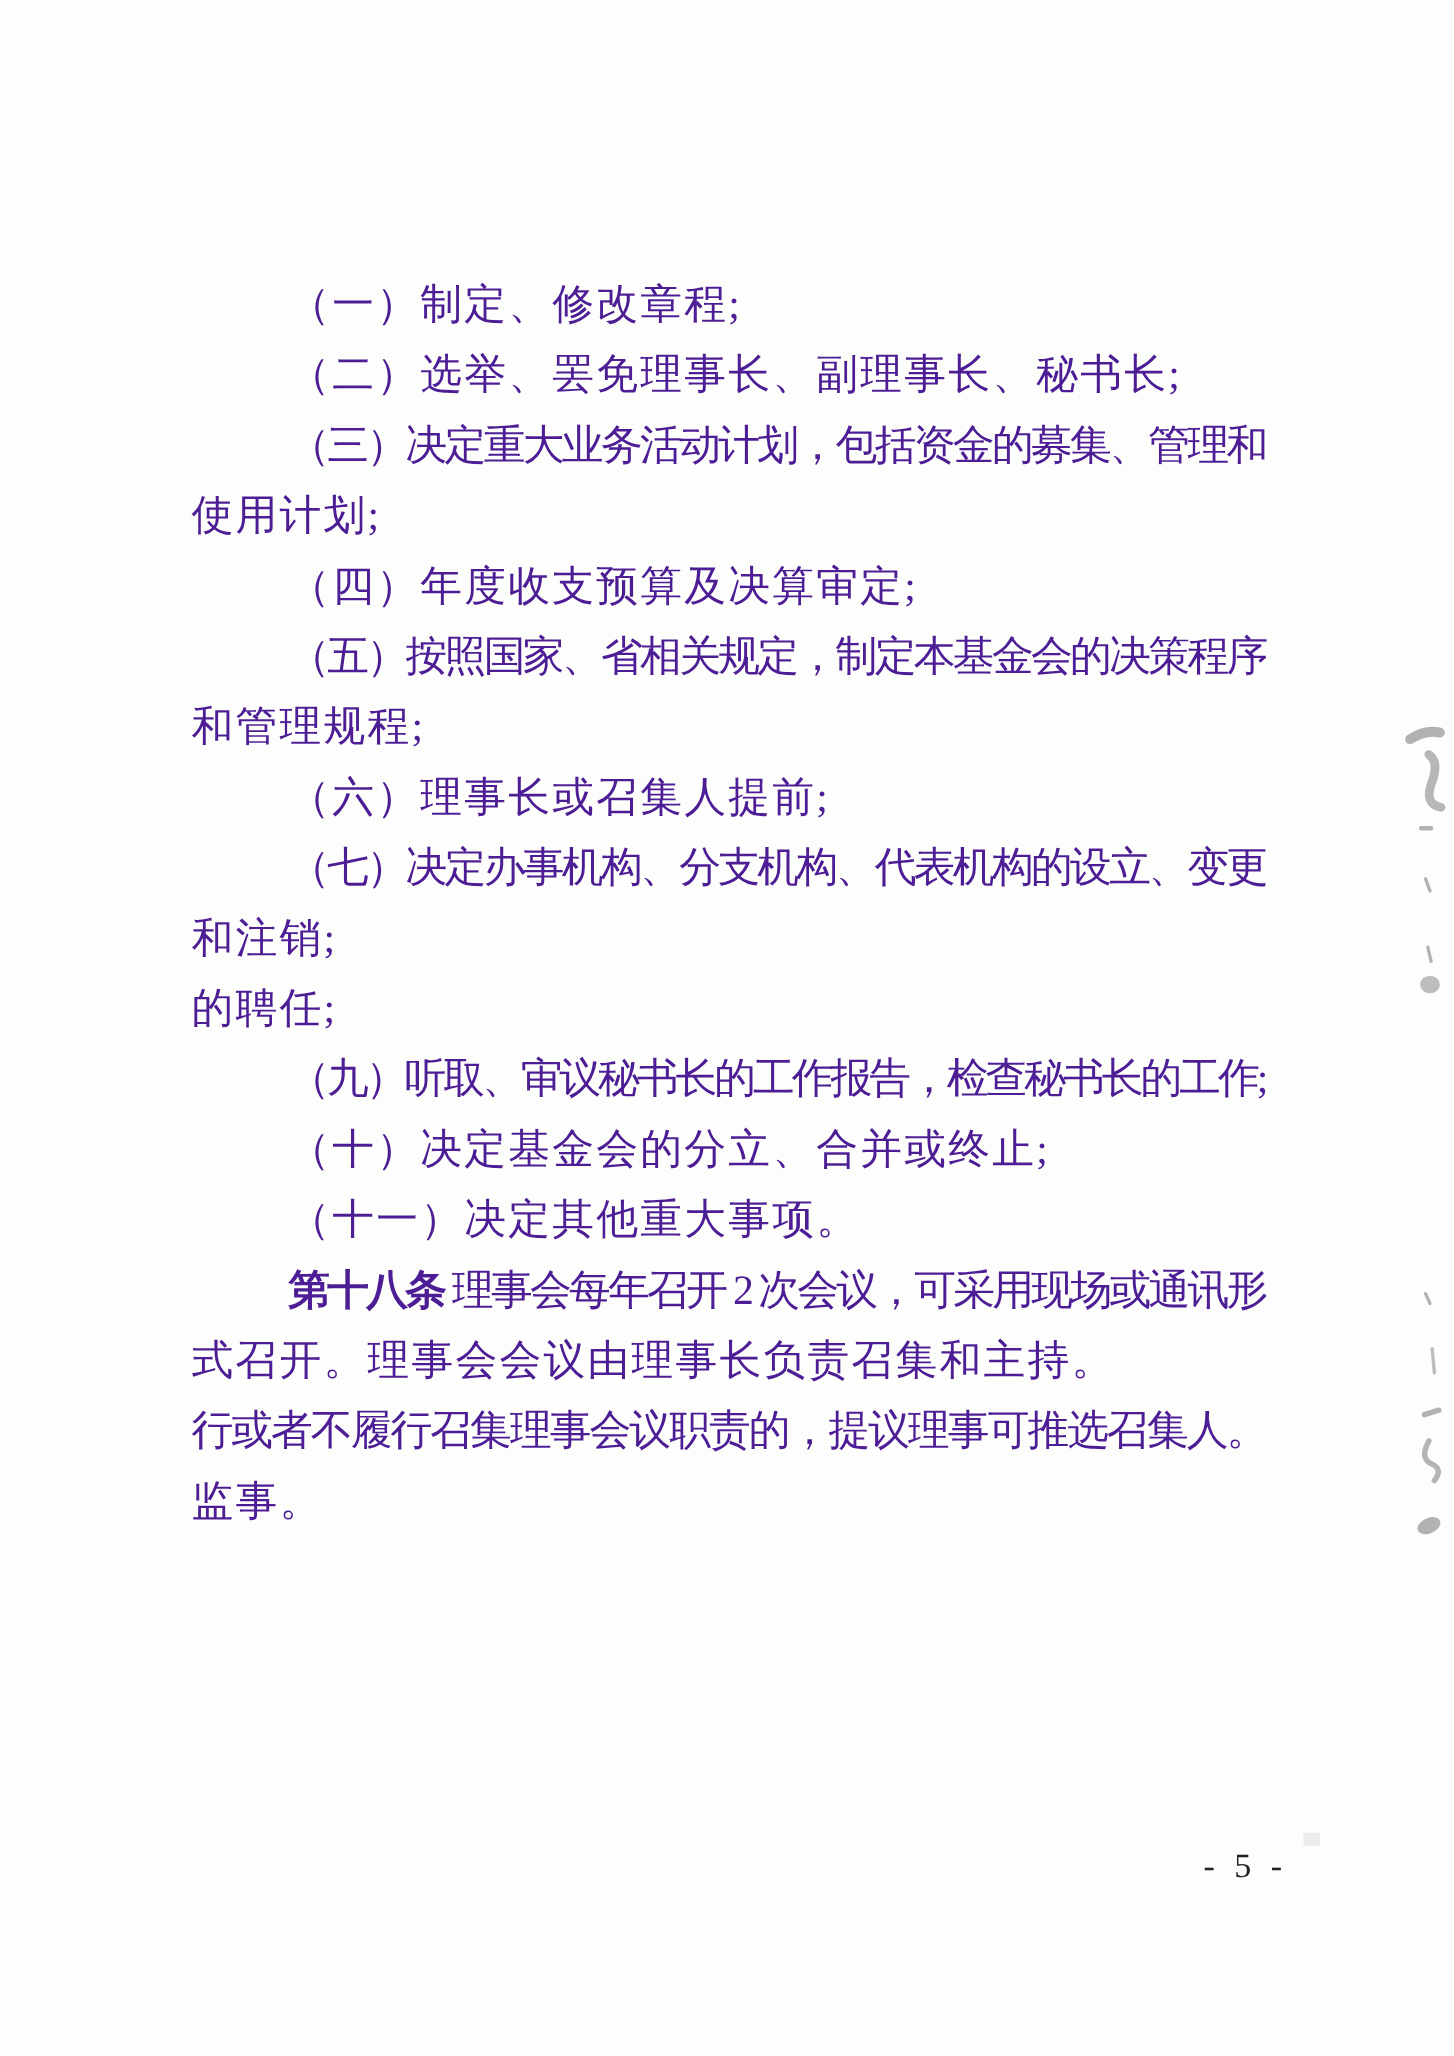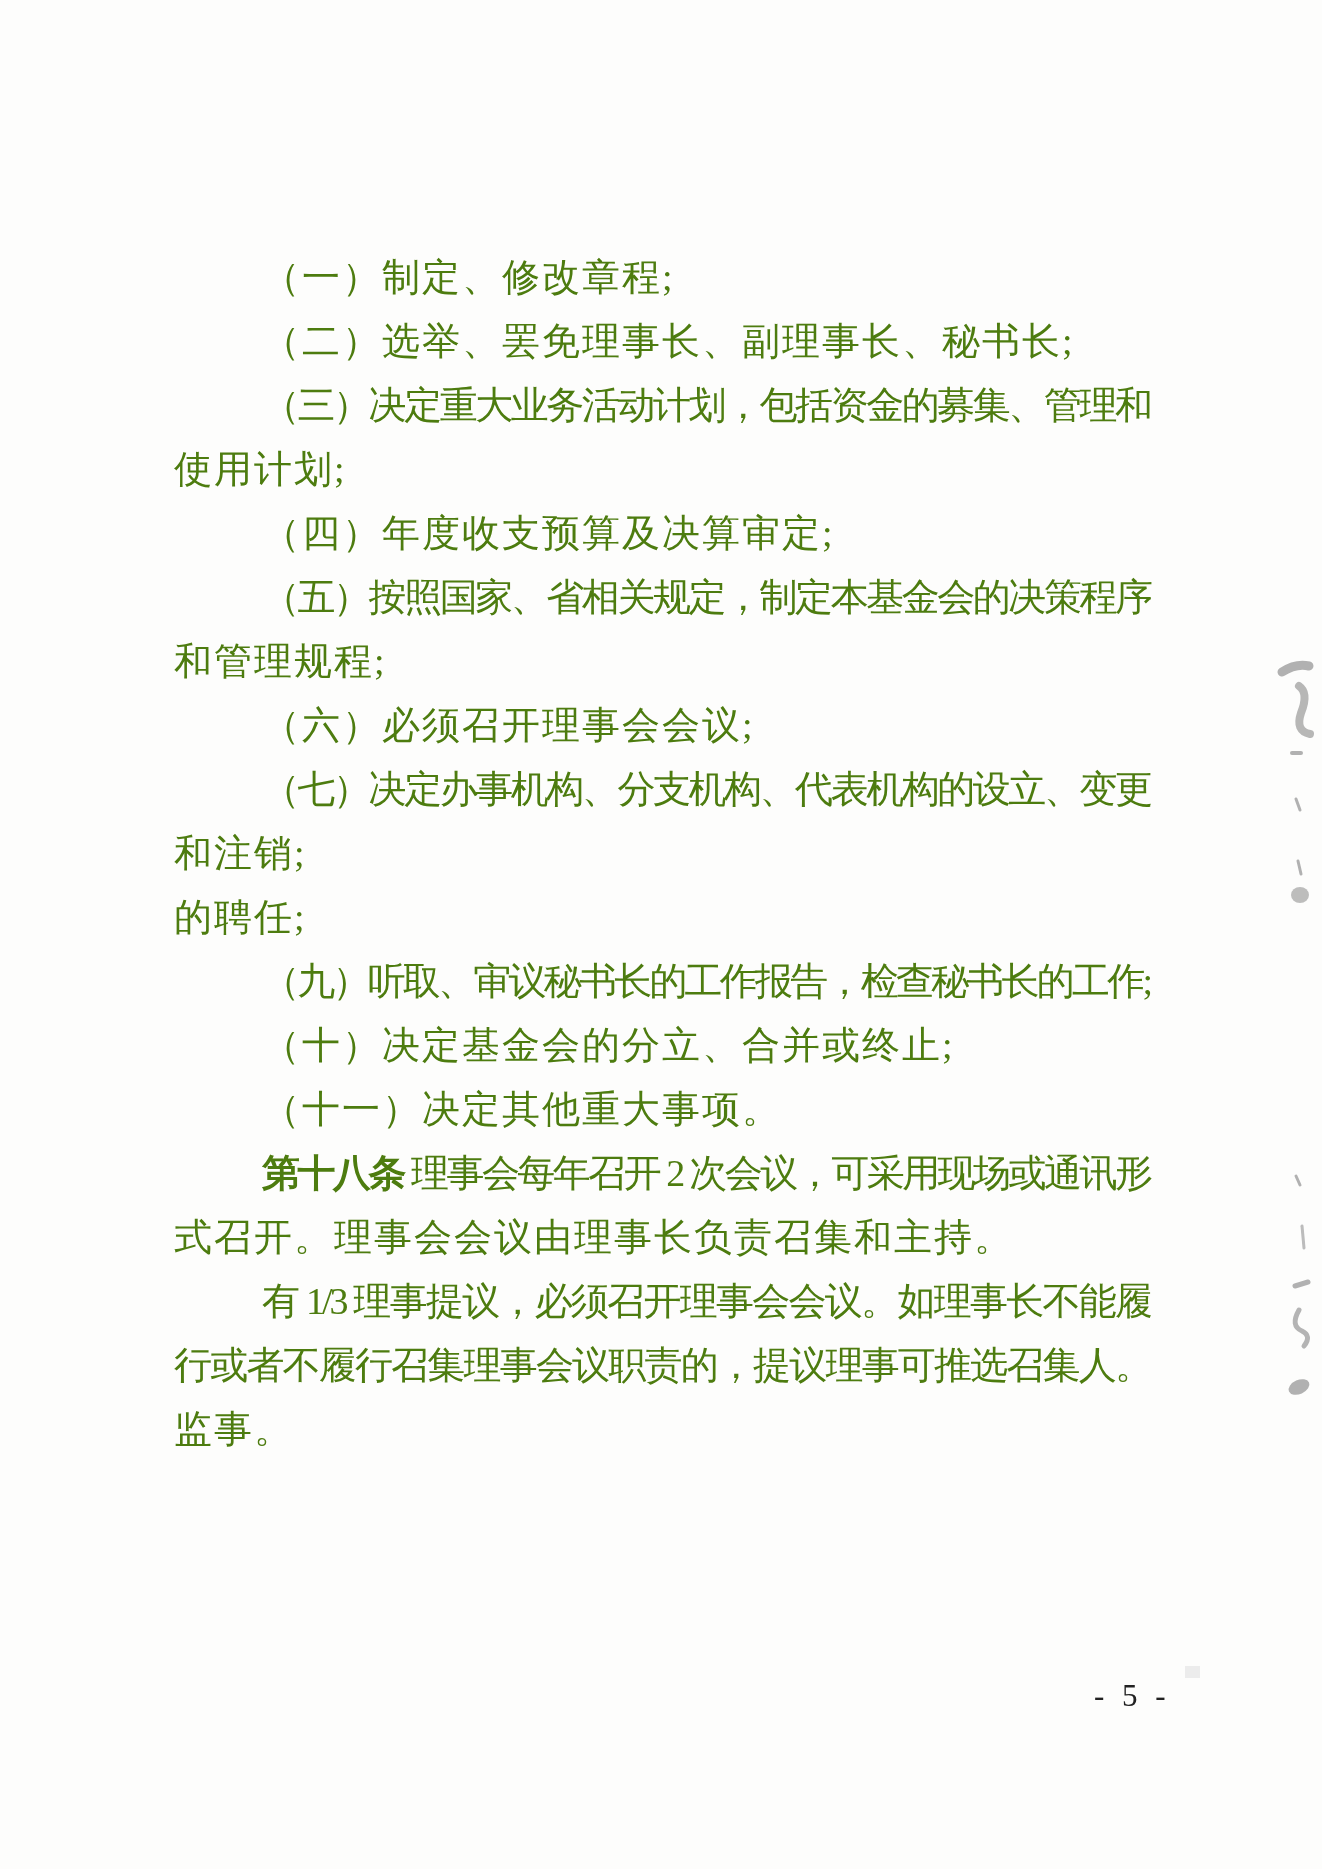--- a/index.html
+++ b/index.html
@@ -12,21 +12,21 @@
   }
   .page{
     position:absolute;left:0;top:0;
     width:1322px;height:1869px;
     background:#fdfdfc;
   }
   .content{
     position:absolute;
     left:174px;top:245px;
     width:976px;
-    color:#4d7c0f;
+    color:#4c1d95;
   }
   .line{
     height:64px;
     line-height:64px;
     font-size:38px;
     letter-spacing:2px;
     white-space:normal;
   }
   .indent{padding-left:88px;}
   .full{
@@ -65,30 +65,29 @@
 <div class="page">
 
   <div class="content">
     <div class="line indent">（一）制定、修改章程;</div>
     <div class="line indent">（二）选举、罢免理事长、副理事长、秘书长;</div>
     <div class="line indent full">（三）决定重大业务活动计划，包括资金的募集、管理和</div>
     <div class="line">使用计划;</div>
     <div class="line indent">（四）年度收支预算及决算审定;</div>
     <div class="line indent full">（五）按照国家、省相关规定，制定本基金会的决策程序</div>
     <div class="line">和管理规程;</div>
-    <div class="line indent">（六）必须召开理事会会议;</div>
+    <div class="line indent">（六）理事长或召集人提前;</div>
     <div class="line indent full">（七）决定办事机构、分支机构、代表机构的设立、变更</div>
     <div class="line">和注销;</div>
     <div class="line">的聘任;</div>
     <div class="line indent full">（九）听取、审议秘书长的工作报告，检查秘书长的工作;</div>
     <div class="line indent">（十）决定基金会的分立、合并或终止;</div>
     <div class="line indent">（十一）决定其他重大事项。</div>
     <div class="line indent full"><span class="bold">第十八条</span><span> 理事会每年召开 2 次会议，可采用现场或通讯形</span></div>
     <div class="line">式召开。理事会会议由理事长负责召集和主持。</div>
-    <div class="line indent full">有 1/3 理事提议，必须召开理事会会议。如理事长不能履</div>
     <div class="line full">行或者不履行召集理事会议职责的，提议理事可推选召集人。</div>
     <div class="line">监事。</div>
   </div>
 
   <div class="page-number">- 5 -</div>
 
   <svg class="artifacts" viewBox="0 0 60 780" xmlns="http://www.w3.org/2000/svg" aria-hidden="true">
     <g fill="none" stroke="#8a8a8a" stroke-linecap="round">
       <path d="M14 22 q14 -9 27 -6" stroke-width="9"></path>
       <path d="M31 36 q10 7 2 27 q-6 18 9 21" stroke-width="8" stroke="#929292"></path>

